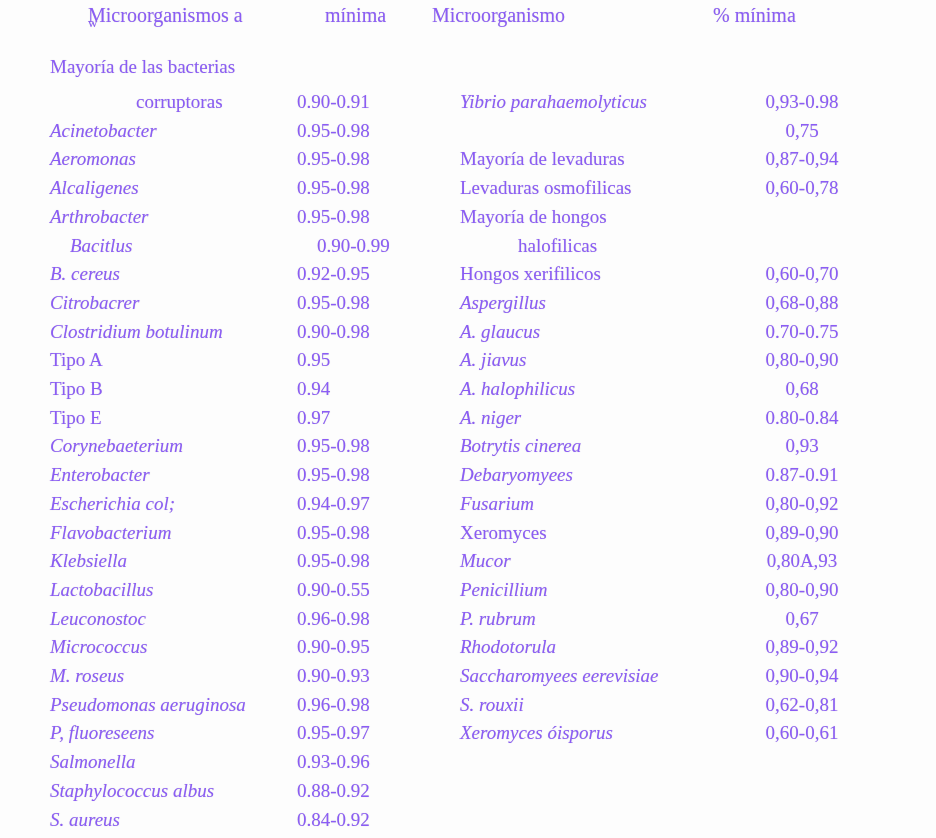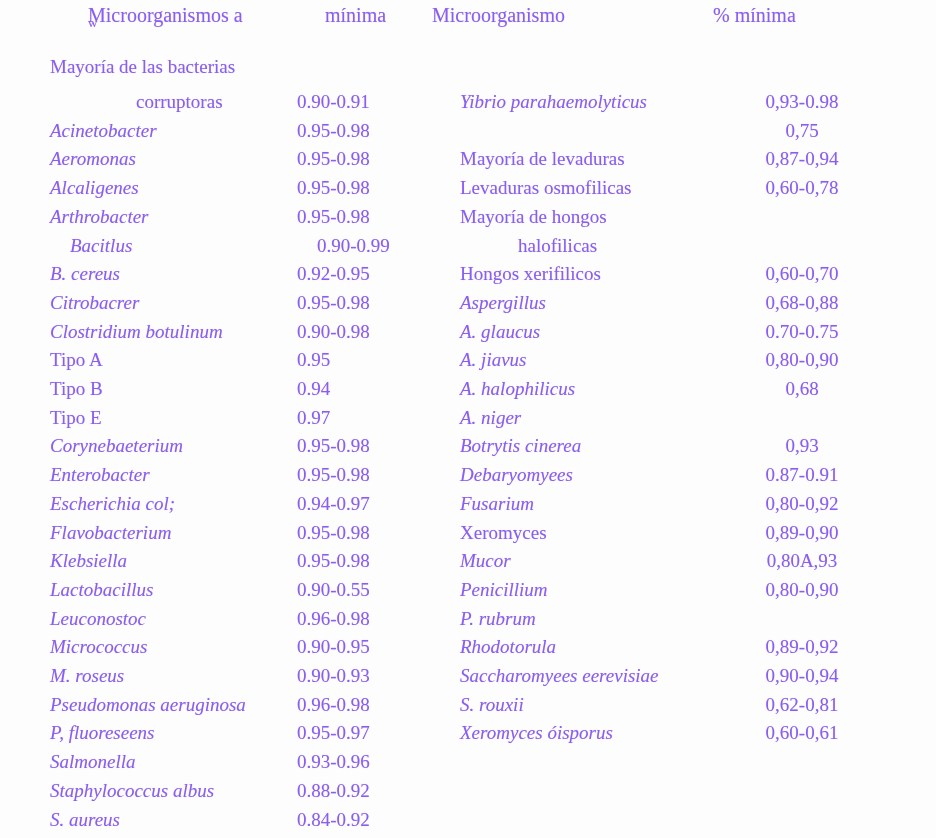--- a/index.html
+++ b/index.html
@@ -122,20 +122,21 @@
       <div class="row" style="top: 377px;">
         <span class="lname">Tipo B</span>
         <span class="lvalue">0.94</span>
         <span class="rname italic">A. halophilicus</span>
         <span class="rvalue">0,68</span>
       </div>
       <div class="row" style="top: 405.7px;">
         <span class="lname">Tipo E</span>
         <span class="lvalue">0.97</span>
         <span class="rname italic">A. niger</span>
+        <span class="rvalue">0.80-0.84</span>
       </div>
       <div class="row" style="top: 434.4px;">
         <span class="lname italic">Corynebaeterium</span>
         <span class="lvalue">0.95-0.98</span>
         <span class="rname italic">Botrytis cinerea</span>
         <span class="rvalue">0,93</span>
       </div>
       <div class="row" style="top: 463.1px;">
         <span class="lname italic">Enterobacter</span>
         <span class="lvalue">0.95-0.98</span>
@@ -163,20 +164,21 @@
       <div class="row" style="top: 577.9px;">
         <span class="lname italic">Lactobacillus</span>
         <span class="lvalue">0.90-0.55</span>
         <span class="rname italic">Penicillium</span>
         <span class="rvalue">0,80-0,90</span>
       </div>
       <div class="row" style="top: 606.6px;">
         <span class="lname italic">Leuconostoc</span>
         <span class="lvalue">0.96-0.98</span>
         <span class="rname italic">P. rubrum</span>
+        <span class="rvalue">0,67</span>
       </div>
       <div class="row" style="top: 635.3px;">
         <span class="lname italic">Micrococcus</span>
         <span class="lvalue">0.90-0.95</span>
         <span class="rname italic">Rhodotorula</span>
         <span class="rvalue">0,89-0,92</span>
       </div>
       <div class="row" style="top: 664px;">
         <span class="lname italic">M. roseus</span>
         <span class="lvalue">0.90-0.93</span>

